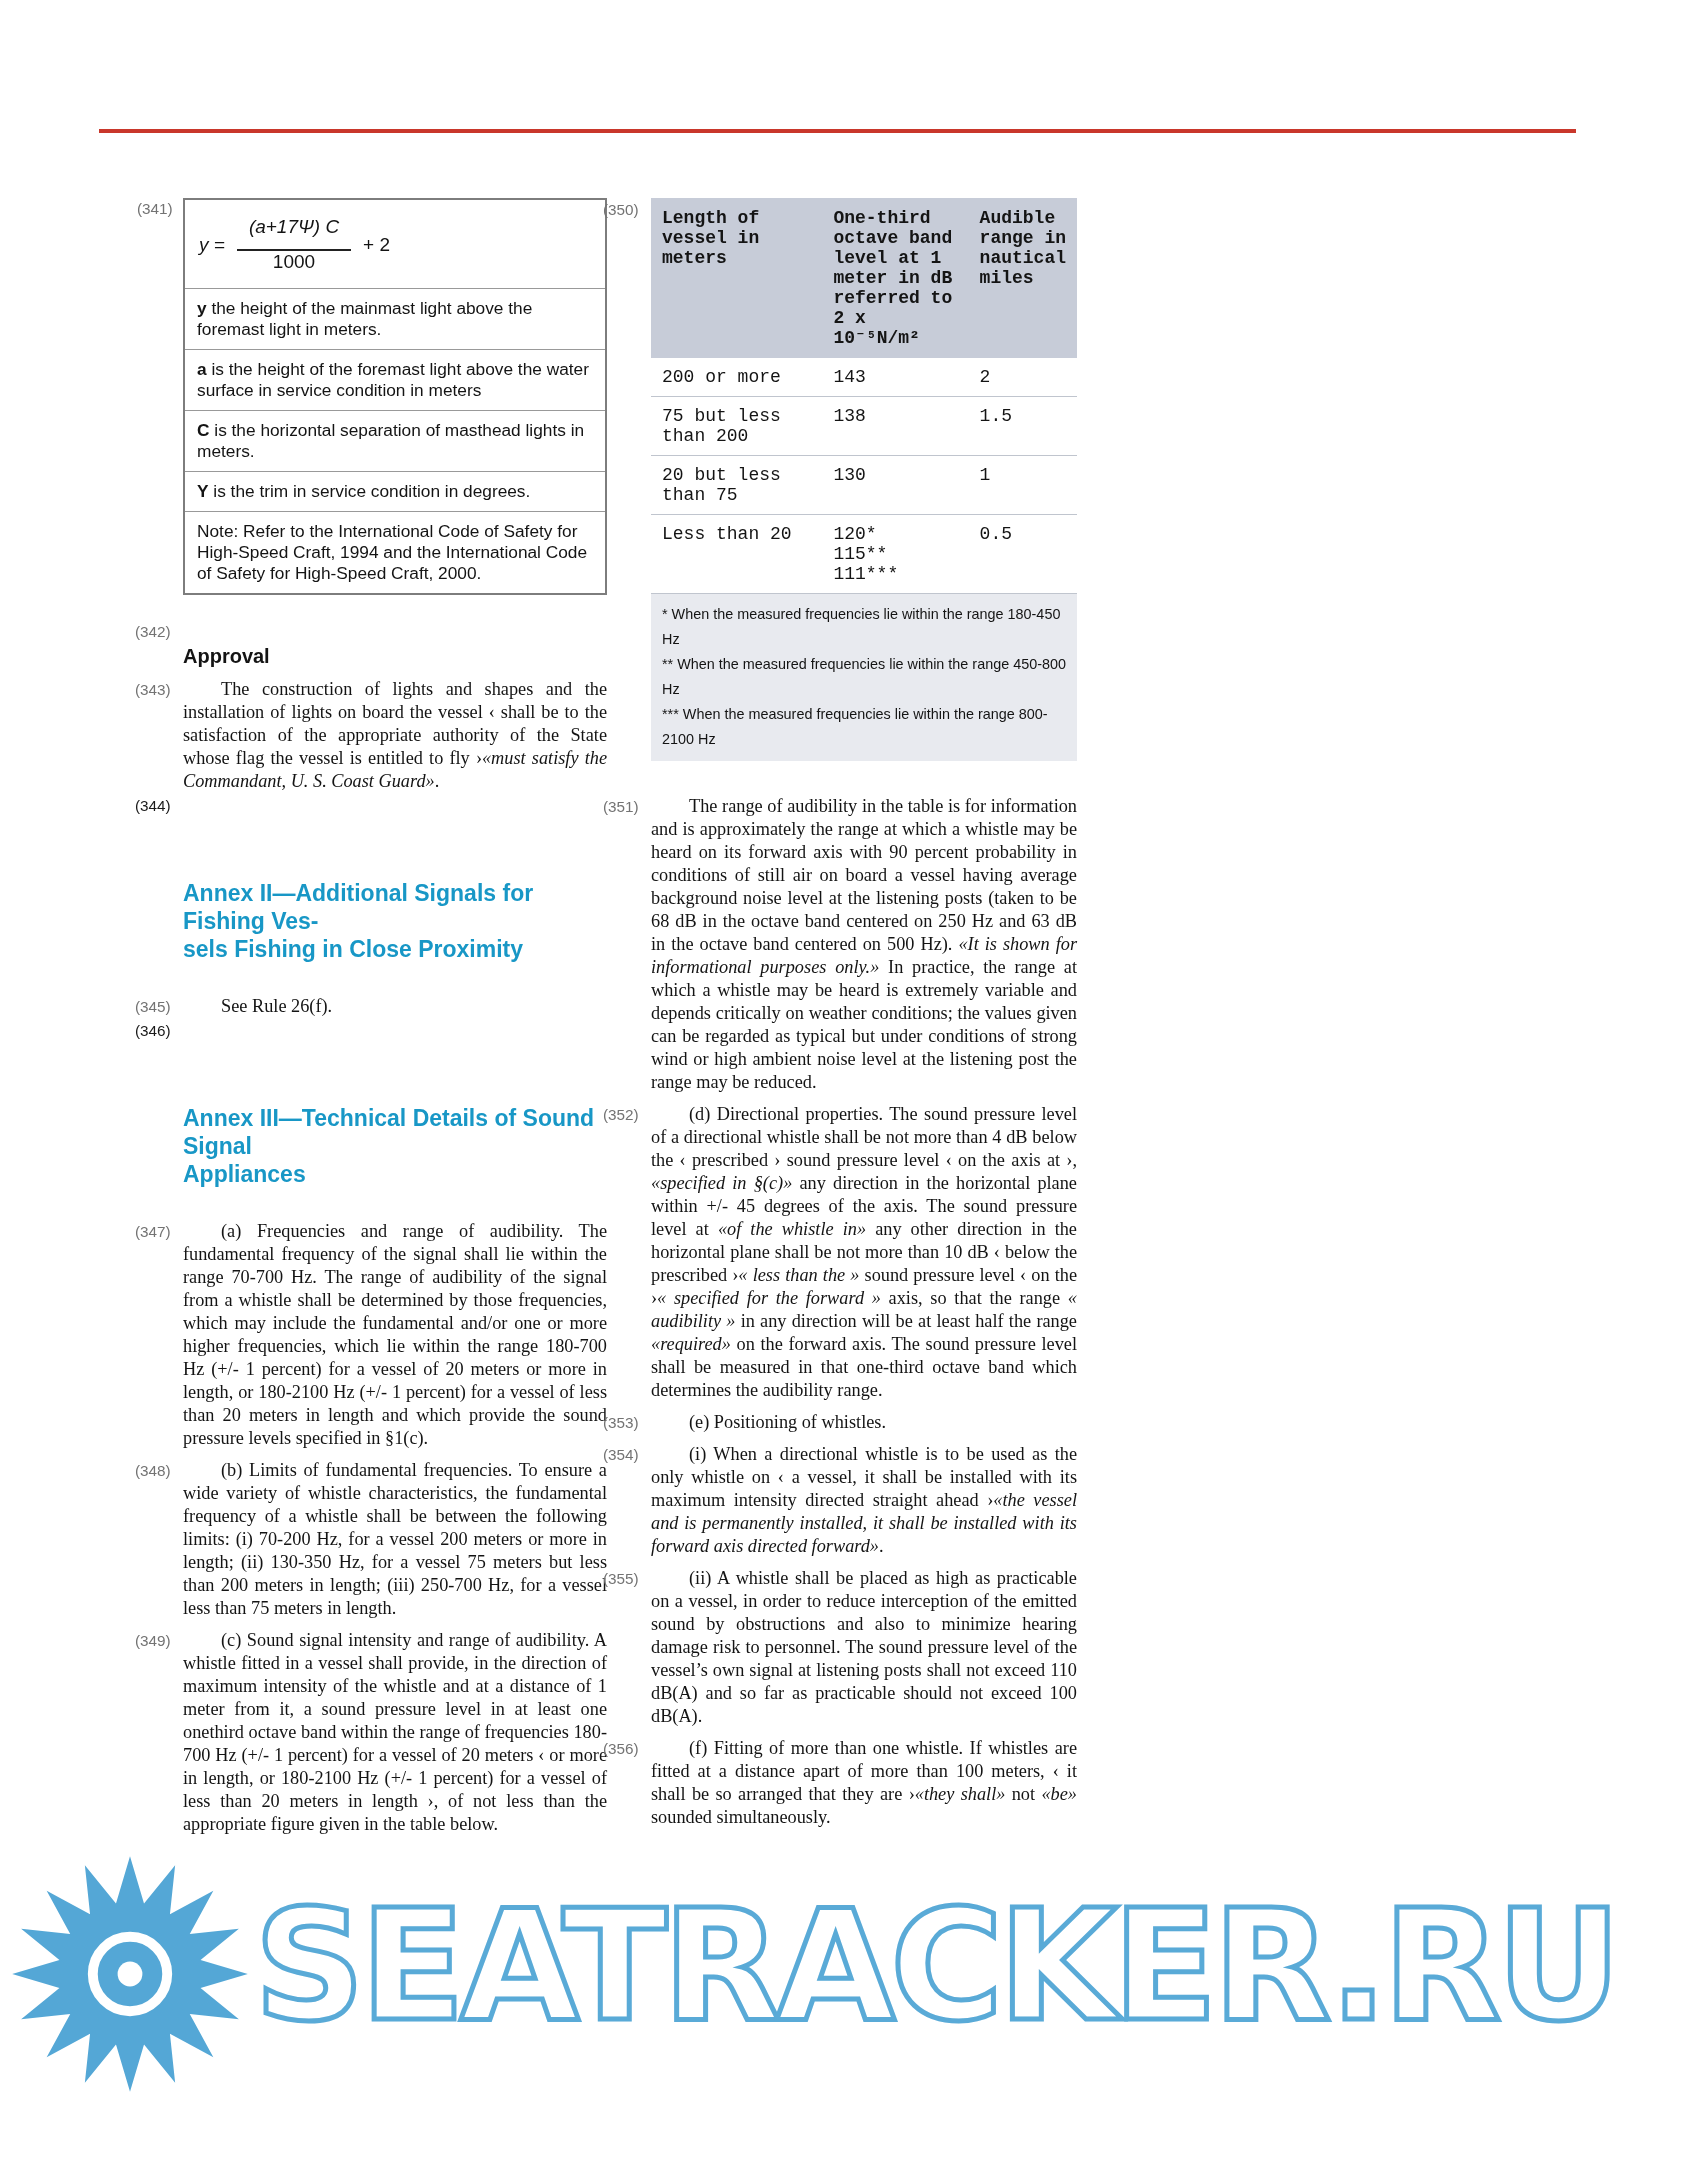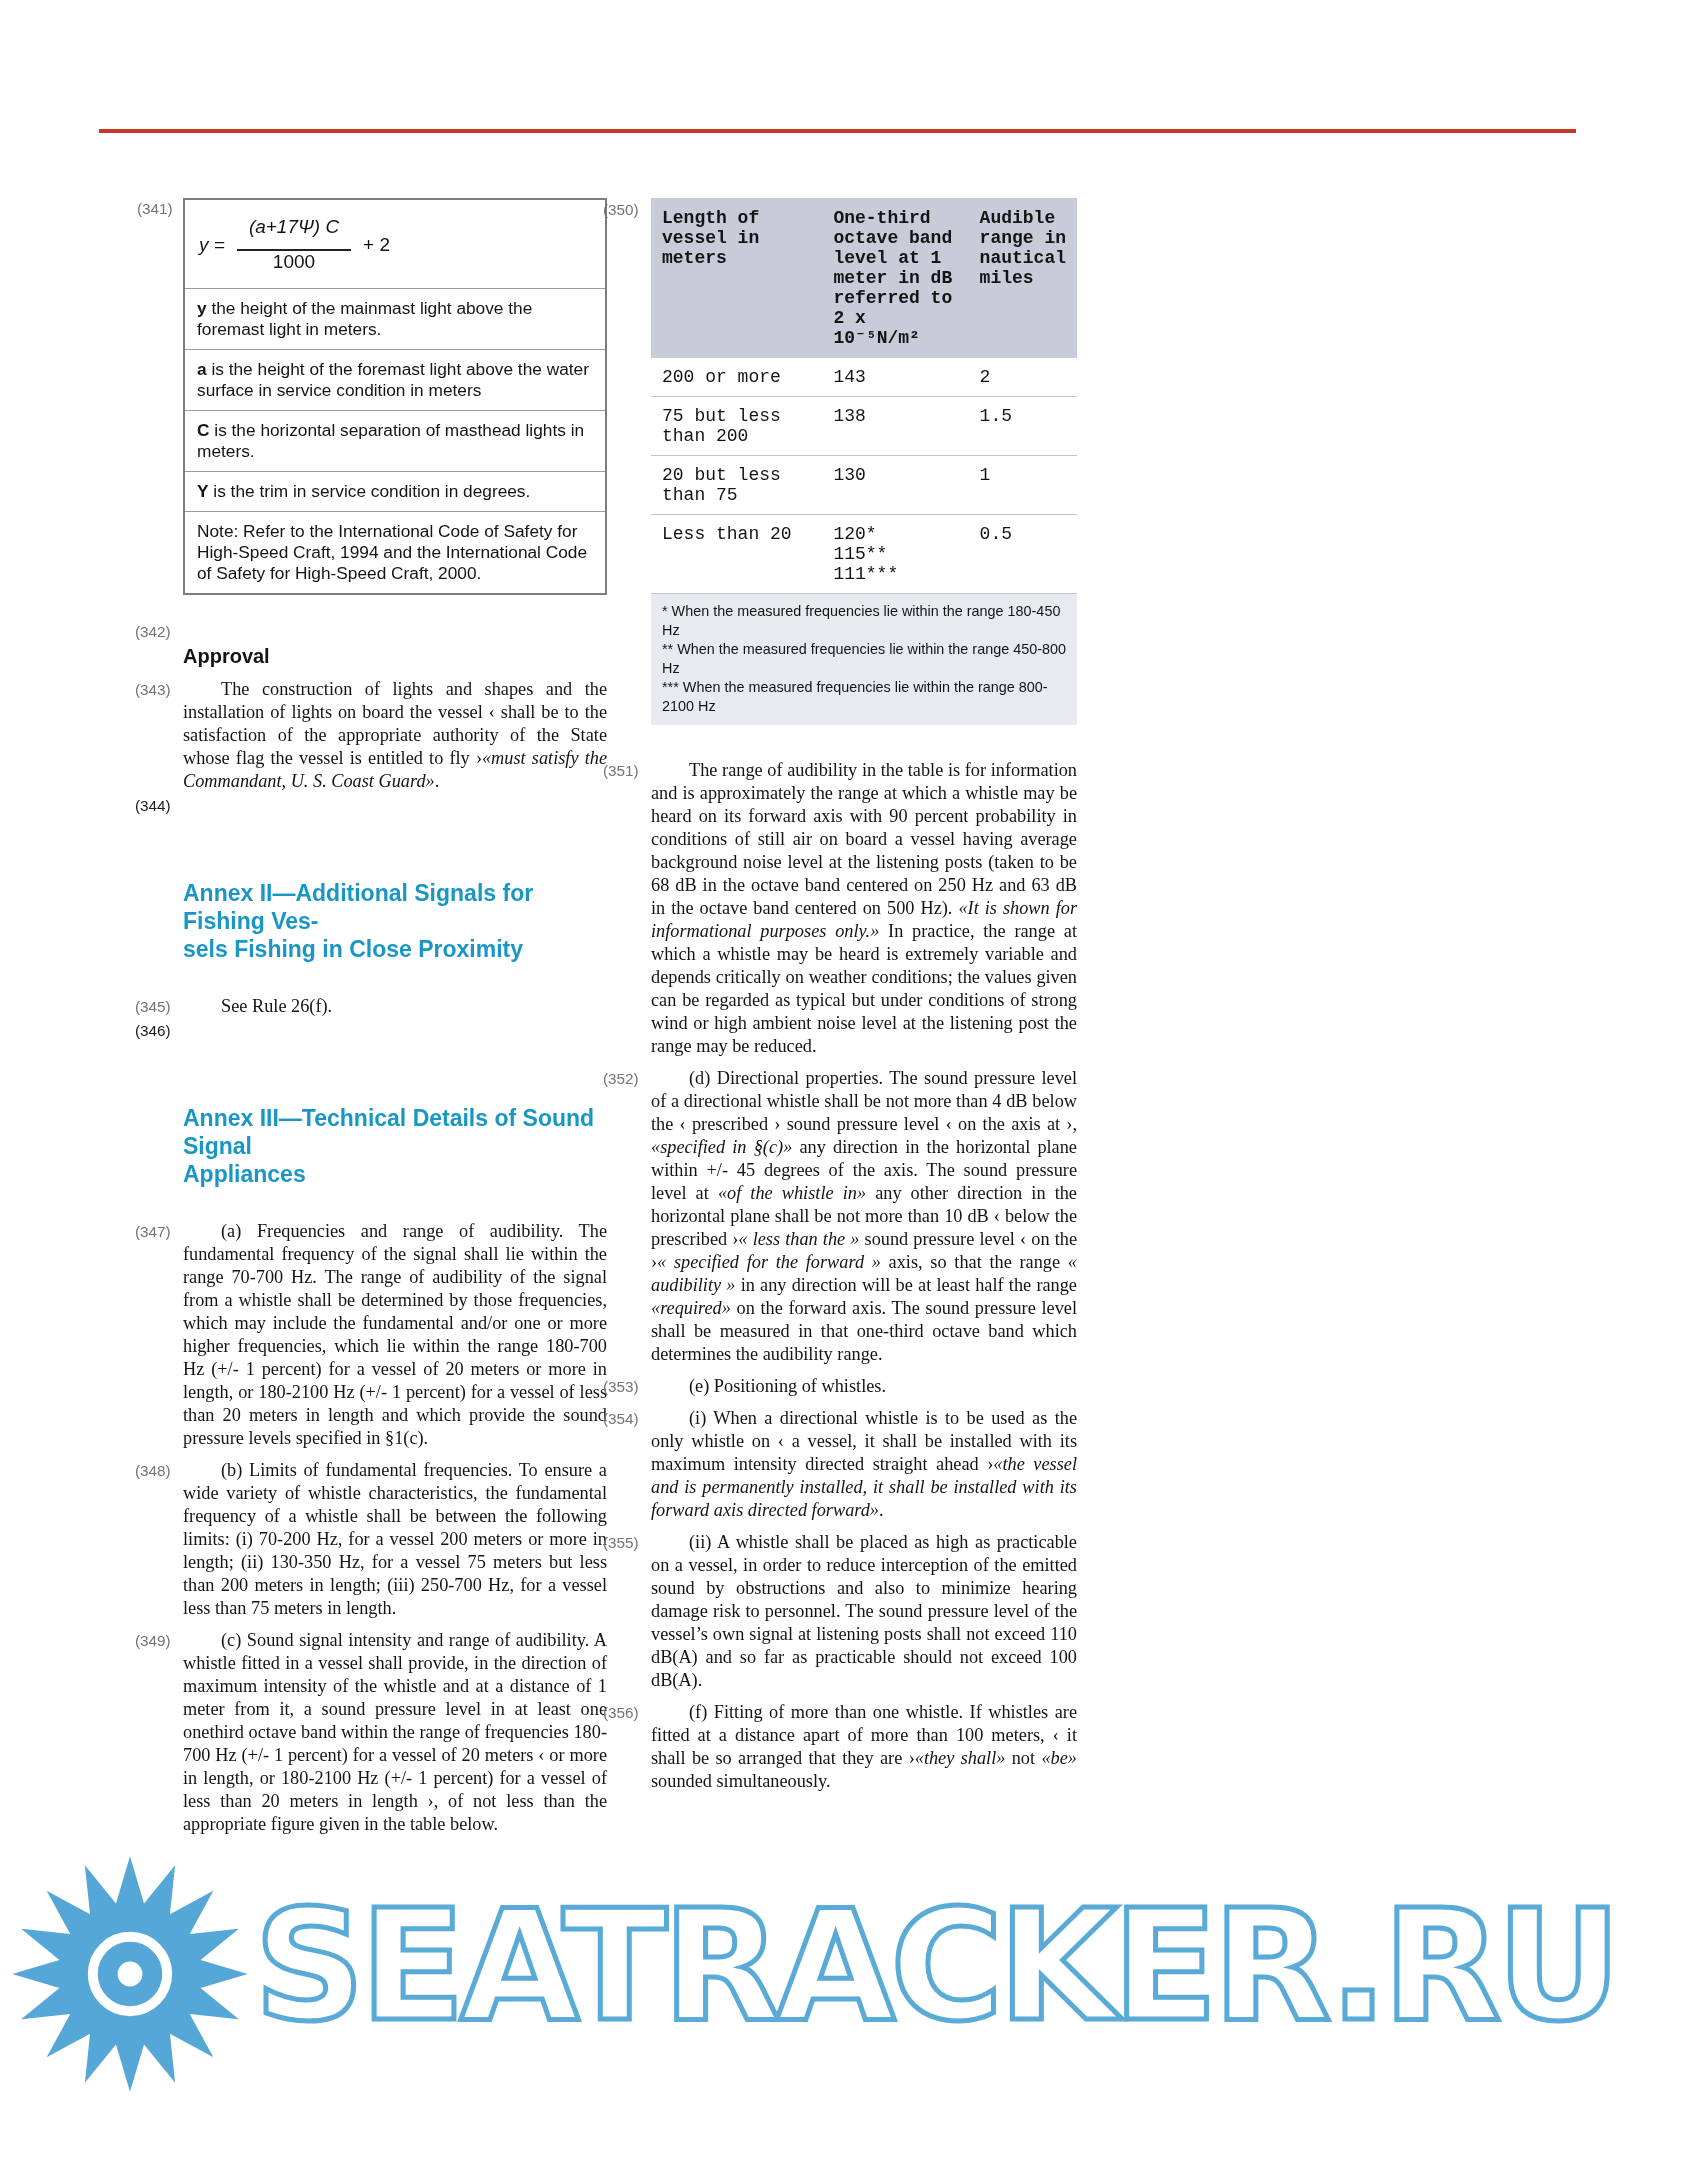--- a/index.html
+++ b/index.html
@@ -71,21 +71,21 @@
   table.t350 { width:100%; border-collapse:collapse; font-family:Liberation Mono, monospace; font-size:18px; line-height:20px; }
   .t350 th {
     background:var(--table-header-bg,#c7ccd8); text-align:left; vertical-align:top;
     font-weight:bold; padding:10px 11px;
   }
   .t350 td { vertical-align:top; padding:9px 11px; border-bottom:1px solid #c0c5ce; white-space:pre-line; }
   .t350 tbody tr:last-child td { border-bottom:none; }
   .tfoot-block {
     background:var(--footnote-bg,#e8eaef); border-top:1px solid #c0c5ce;
     padding:8px 11px 9px; font-family:"Liberation Sans", sans-serif;
-    font-size:14.4px; line-height:19px;
+    font-size:14.4px; line-height:25px;
   }
 
   
   .watermark {
     position:absolute; left:0; top:1810px; width:1491px; height:327px;
     display:flex; align-items:center; z-index:5; pointer-events:none;
   }
   .wm-sun { width:248px; height:248px; flex:none; margin-left:6px; color:var(--watermark-blue,#4ba3d4); opacity:.95; }
   .wm-text {
     font-family:"DejaVu Sans", sans-serif; font-weight:bold; font-size:154px;

